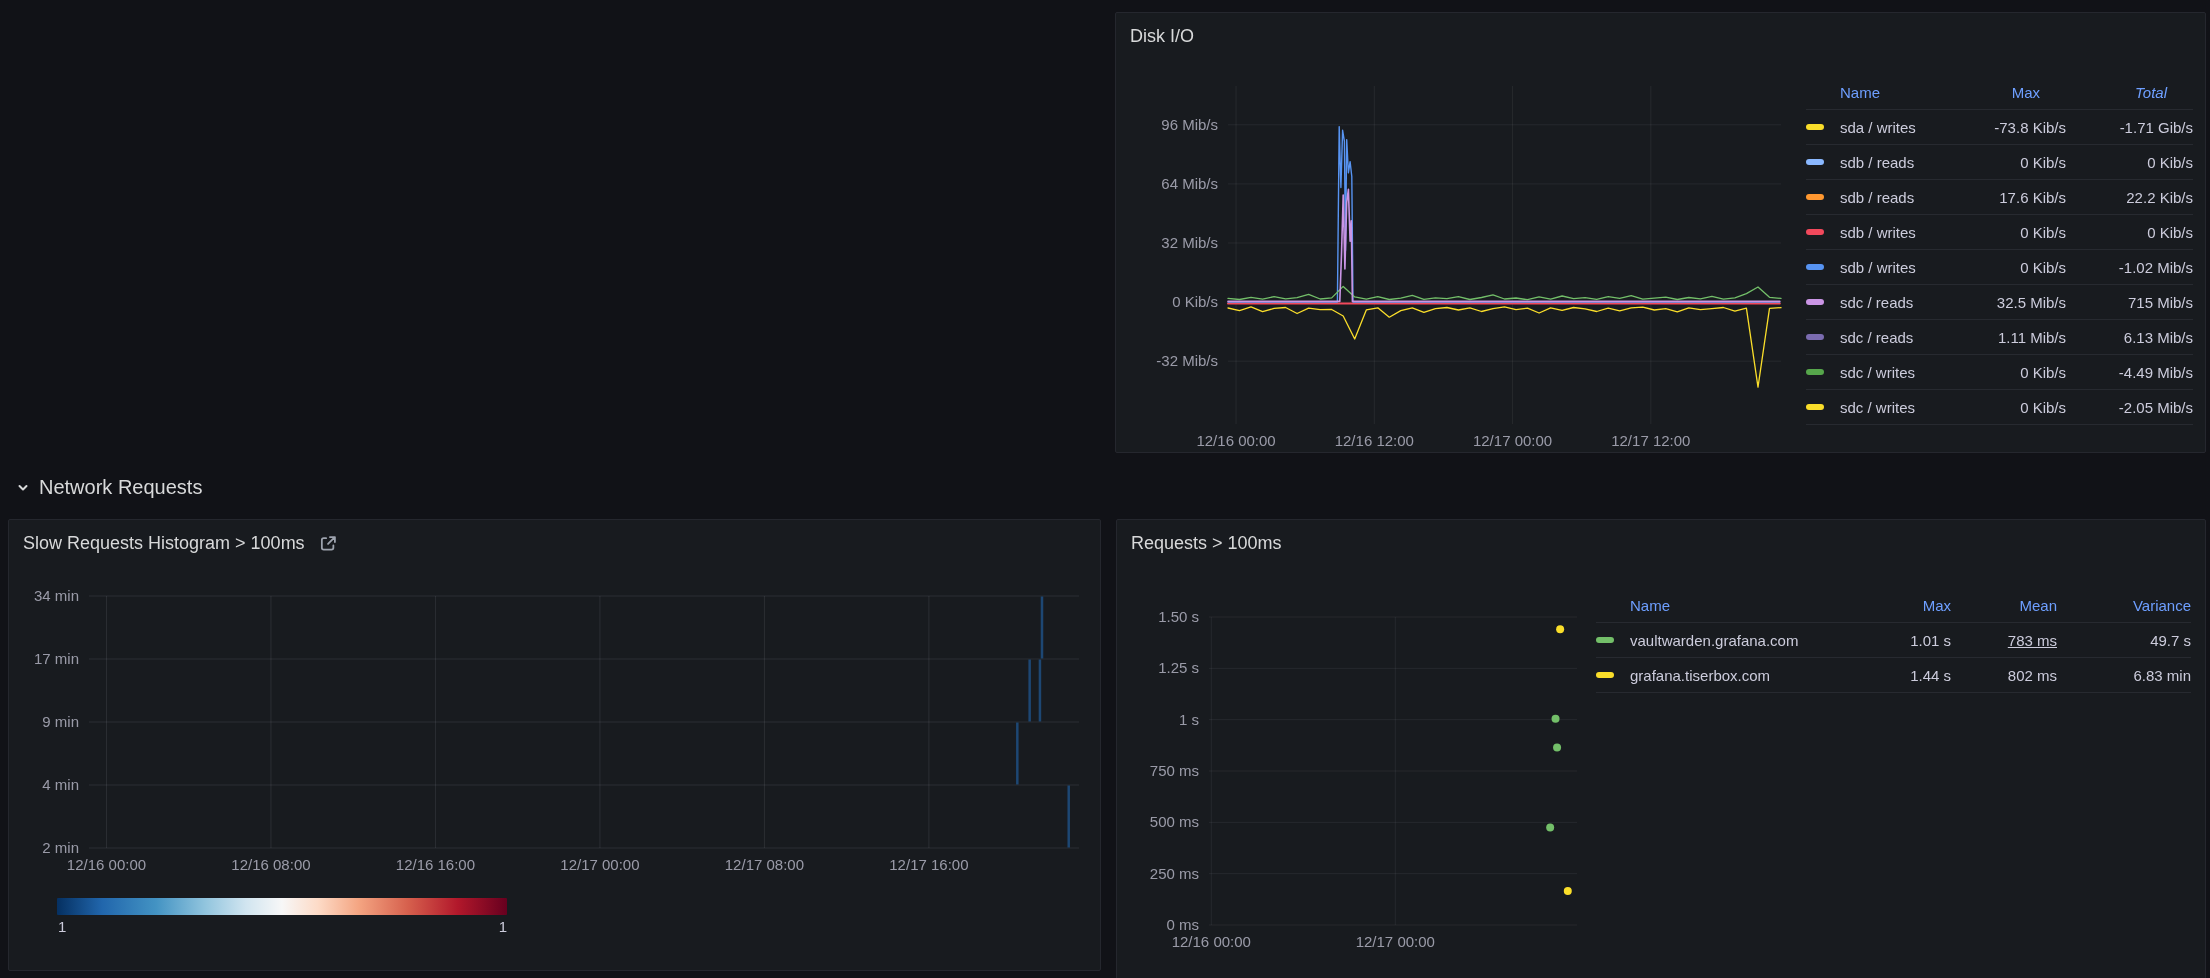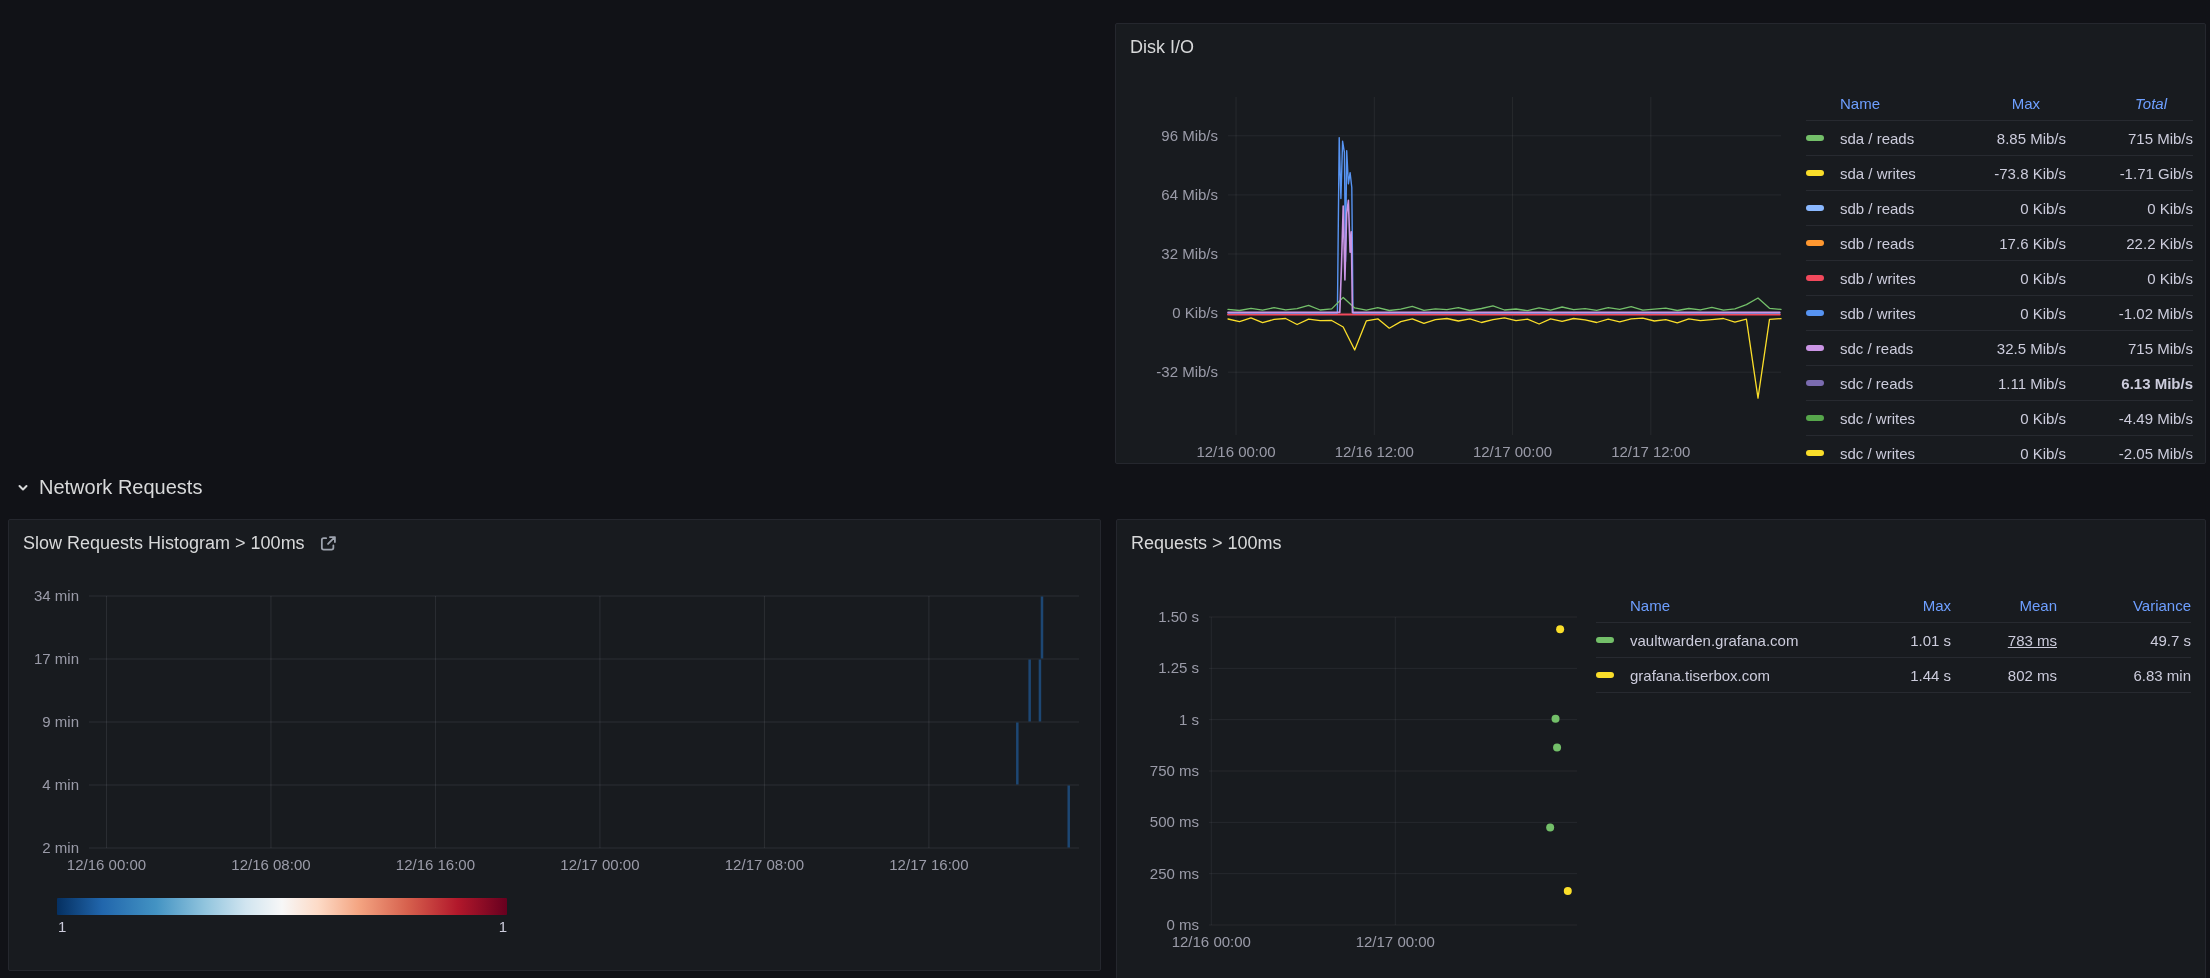--- a/index.html
+++ b/index.html
@@ -6,21 +6,21 @@
   body{
     width:2210px;height:978px;position:relative;overflow:hidden;
     background:#111217;
     font-family:"Liberation Sans","DejaVu Sans",sans-serif;
     color:#CCCCDC;
   }
   .panel{
     position:absolute;background:#181B1F;border:1px solid #25272E;border-radius:2px;
     overflow:hidden;box-sizing:border-box;
   }
-  #panel-disk{left:1115px;top:23px;width:1091px;height:441px;}
+  #panel-disk{left:1115px;top:12px;width:1091px;height:441px;}
   #panel-hist{left:8px;top:519px;width:1093px;height:452px;}
   #panel-req{left:1116px;top:519px;width:1090px;height:516px;}
   .panel-title{
     position:absolute;top:13px;left:14px;font-size:18px;font-weight:500;color:#D8D9DA;
     display:flex;align-items:center;gap:14px;white-space:nowrap;z-index:3;
   }
   .panel-chart{position:absolute;left:0;top:0;z-index:1;}
   svg text.tick{fill:rgba(204,204,220,0.72);font-size:15px;font-family:"Liberation Sans","DejaVu Sans",sans-serif;}
   .section-header{
     position:absolute;left:16px;top:476px;display:flex;align-items:center;gap:9px;
@@ -80,26 +80,20 @@
         <polyline points="112.0,285.4 123.5,286.5 135.0,284.3 146.6,286.1 158.1,283.6 169.6,285.8 181.1,284.7 192.6,281.3 204.2,286.0 215.7,284.9 227.2,273.4 238.7,283.9 250.3,286.1 261.8,283.7 273.3,286.5 284.8,285.2 296.3,282.4 307.9,286.3 319.4,284.9 330.9,285.6 342.4,283.6 353.9,286.5 365.5,284.5 377.0,281.9 388.5,286.0 400.0,285.0 411.5,286.7 423.1,283.9 434.6,286.1 446.1,283.0 457.6,285.6 469.1,284.7 480.7,286.3 492.2,283.7 503.7,285.4 515.2,282.6 526.8,286.1 538.3,285.2 549.8,284.1 561.3,286.5 572.8,284.5 584.4,285.8 595.9,283.4 607.4,286.1 618.9,284.9 630.4,280.6 642.0,274.0 653.5,284.3 665.0,285.4" fill="none" stroke="#73BF69" stroke-width="1.3" stroke-linejoin="round" stroke-linecap="round"></polyline>
         <polyline points="112.0,288.4 223.8,288.4 225.5,241.1 227.2,182.0 228.9,255.9 230.7,189.4 232.4,176.4 234.1,228.1 235.3,207.8 236.4,288.4 663.8,288.4" fill="none" stroke="#CA95E5" stroke-width="1.6" stroke-linejoin="round" stroke-linecap="round"></polyline>
       </svg>
     <div class="legend">
         <div class="lrow lheader">
           <span class="lname lhead">Name</span>
           <span class="lval lhead" style="width: 115px; padding-right: 26px;">Max</span>
           <span class="lval lhead" style="width: 127px; padding-right: 26px; font-style: italic;">Total</span>
         </div>
         <div class="lrow">
-          <span class="chip" style="background: rgb(115, 191, 105);"></span>
-          <span class="lname">sda / reads</span>
-          <span class="lval" style="width: 115px;">8.85 Mib/s</span>
-          <span class="lval" style="width: 127px;">715 Mib/s</span>
-        </div>
-        <div class="lrow">
           <span class="chip" style="background: rgb(250, 222, 42);"></span>
           <span class="lname">sda / writes</span>
           <span class="lval" style="width: 115px;">-73.8 Kib/s</span>
           <span class="lval" style="width: 127px;">-1.71 Gib/s</span>
         </div>
         <div class="lrow">
           <span class="chip" style="background: rgb(138, 184, 255);"></span>
           <span class="lname">sdb / reads</span>
           <span class="lval" style="width: 115px;">0 Kib/s</span>
           <span class="lval" style="width: 127px;">0 Kib/s</span>
@@ -125,21 +119,21 @@
         <div class="lrow">
           <span class="chip" style="background: rgb(202, 149, 229);"></span>
           <span class="lname">sdc / reads</span>
           <span class="lval" style="width: 115px;">32.5 Mib/s</span>
           <span class="lval" style="width: 127px;">715 Mib/s</span>
         </div>
         <div class="lrow">
           <span class="chip" style="background: rgb(123, 108, 176);"></span>
           <span class="lname">sdc / reads</span>
           <span class="lval" style="width: 115px;">1.11 Mib/s</span>
-          <span class="lval" style="width: 127px; font-weight: bold;">6.13 Mib/s</span>
+          <span class="lval" style="width: 127px;">6.13 Mib/s</span>
         </div>
         <div class="lrow">
           <span class="chip" style="background: rgb(86, 166, 75);"></span>
           <span class="lname">sdc / writes</span>
           <span class="lval" style="width: 115px;">0 Kib/s</span>
           <span class="lval" style="width: 127px;">-4.49 Mib/s</span>
         </div>
         <div class="lrow">
           <span class="chip" style="background: rgb(250, 222, 42);"></span>
           <span class="lname">sdc / writes</span>

